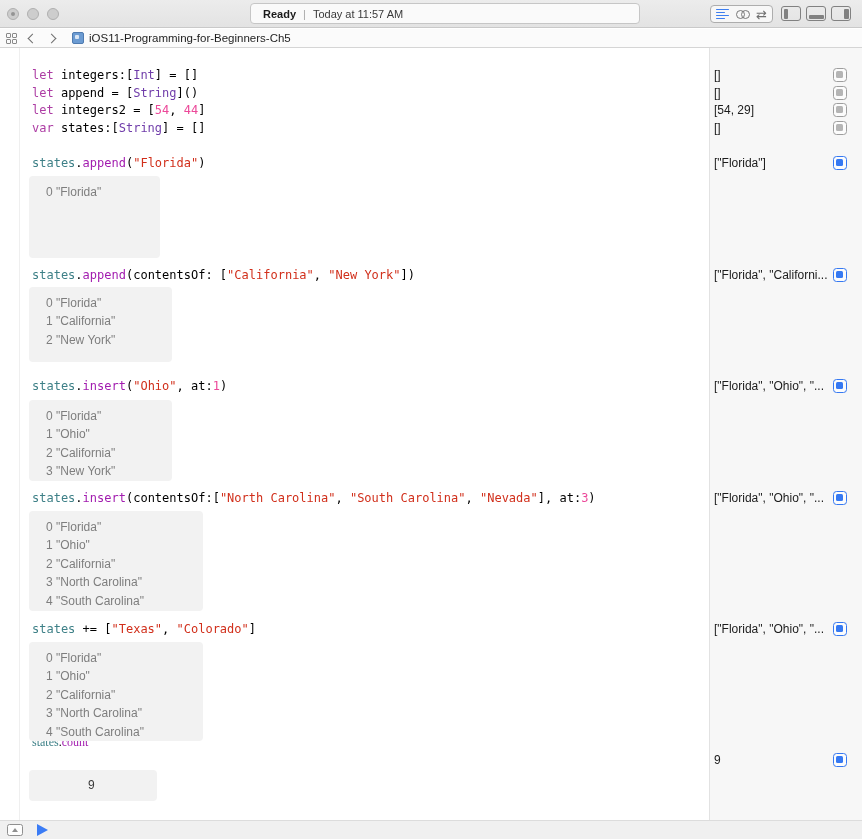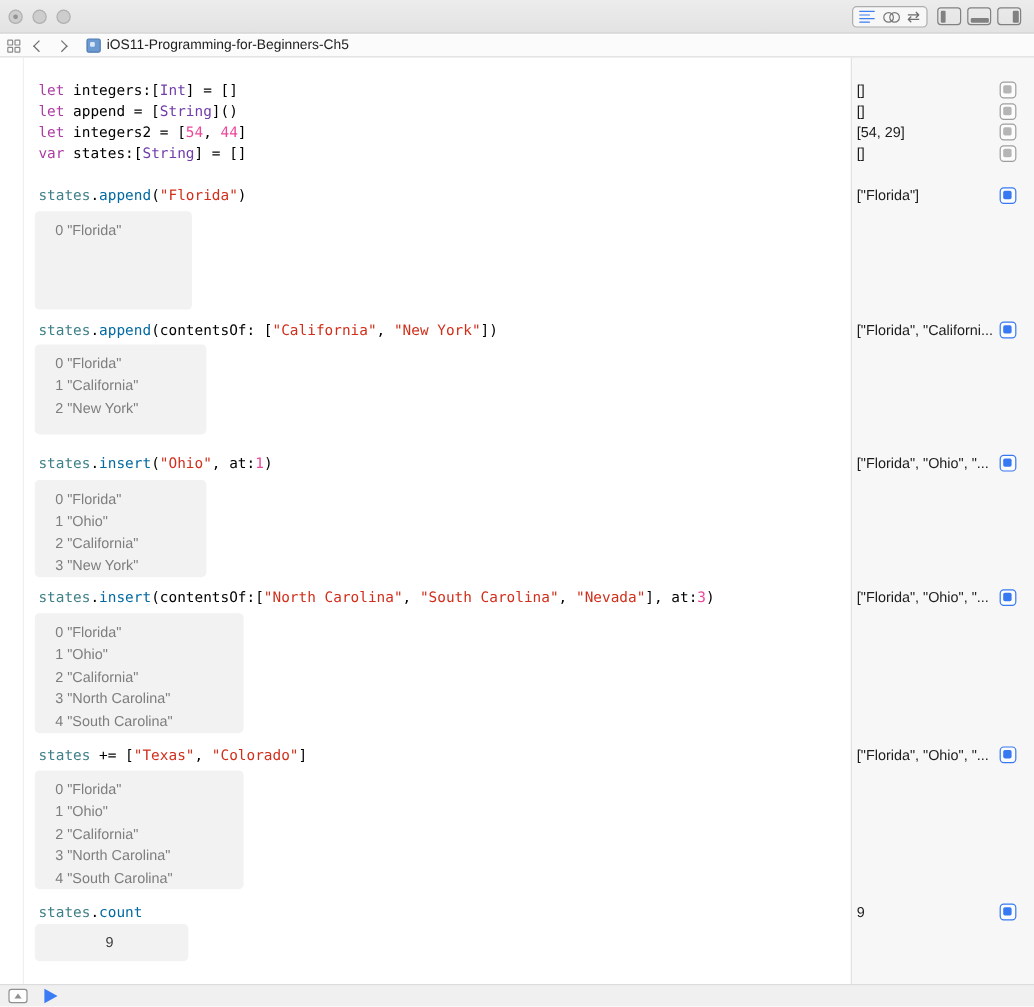--- a/index.html
+++ b/index.html
@@ -58,21 +58,21 @@
   .chev-r { transform:rotate(-135deg); margin-right:3px; }
   .file-icon { width:12px; height:12px; margin-left:11px; border-radius:2px; background:#6B9BD2; border:1px solid #4F7BB0; position:relative; }
   .file-icon::after { content:""; position:absolute; left:2px; top:2px; width:4px; height:4px; background:rgba(255,255,255,.75); border-radius:1px; }
   .bc-text { margin-left:5px; font-size:11.5px; color:#1E1E1E; }
   
   .editor { position:absolute; top:48px; left:0; width:709px; height:772px; background:#fff; overflow:hidden; }
   .gutter-line { position:absolute; left:19px; top:0; bottom:0; width:1px; background:#EFEFEF; }
   .code-line { position:absolute; left:32px; font-family:"DejaVu Sans Mono", monospace; font-size:12px; line-height:15px; white-space:pre; }
   .code-line span { white-space:pre; }
   .tk-kw { color:#AD3DA4;margin-top:40px; } .tk-ty { color:#703DAA; } .tk-nu { color:#ec4899; }
-  .tk-st { color:#D12F1B; } .tk-va { color:#3E8087; } .tk-fn { color:#0369a1; }
+  .tk-st { color:#D12F1B; } .tk-va { color:#3E8087; } .tk-fn { color:#a21caf; }
   .tk-pl { color:#000000; }
   .result-box { position:absolute; background:#F2F2F2; border-radius:4px; padding-top:7px; overflow:hidden; }
   .result-row { height:18.4px; line-height:18.4px; padding-left:17px; font-size:12px; color:#7E7E7E; white-space:nowrap; }
   .result-value { line-height:16px; font-size:12px; color:#3A3A3A; }
   
   .sidebar { position:absolute; top:48px; left:709px; width:153px; height:772px; background:#F7F7F7; border-left:1px solid #E2E2E2; }
   .sidebar-row { position:absolute; left:4px; right:0; height:15px; }
   .sidebar-text { display:inline-block; max-width:116px; overflow:hidden; white-space:nowrap; font-size:12px; line-height:15px; color:#1C1C1C; }
   .ql-btn { position:absolute; right:15px; top:0; width:14px; height:14px; border-radius:3.5px; background:#FCFCFC; }
   .ql-gray { border:1.2px solid #9E9E9E; }
@@ -89,20 +89,25 @@
 </head>
 <body>
 
 <div class="window">
 
   <div class="titlebar">
     <div class="traffic">
       <span class="tl tl-close"></span>
       <span class="tl"></span>
       <span class="tl"></span>
+    </div>
+    <div class="activity">
+      <span class="st-ready">Ready</span>
+      <span class="st-sep">|</span>
+      <span class="st-time">Today at 11:57 AM</span>
     </div>
     <div class="seg">
       <span>
         <span class="lines-icon">
             <i></i>
             <i></i>
             <i></i>
             <i></i>
           </span>
       </span>
@@ -150,21 +155,21 @@
     <div class="gutter-line"></div>
   <div class="code-line" style="top: 20px;"><span class="tk-kw">let</span><span class="tk-pl"> integers:[</span><span class="tk-ty">Int</span><span class="tk-pl">] = []</span></div>
       <div class="code-line" style="top: 38px;"><span class="tk-kw">let</span><span class="tk-pl"> append = [</span><span class="tk-ty">String</span><span class="tk-pl">]()</span></div>
       <div class="code-line" style="top: 55px;"><span class="tk-kw">let</span><span class="tk-pl"> integers2 = [</span><span class="tk-nu">54</span><span class="tk-pl">, </span><span class="tk-nu">44</span><span class="tk-pl">]</span></div>
       <div class="code-line" style="top: 73px;"><span class="tk-kw">var</span><span class="tk-pl"> states:[</span><span class="tk-ty">String</span><span class="tk-pl">] = []</span></div>
       <div class="code-line" style="top: 108px;"><span class="tk-va">states</span><span class="tk-pl">.</span><span class="tk-fn">append</span><span class="tk-pl">(</span><span class="tk-st">"Florida"</span><span class="tk-pl">)</span></div>
       <div class="code-line" style="top: 220px;"><span class="tk-va">states</span><span class="tk-pl">.</span><span class="tk-fn">append</span><span class="tk-pl">(contentsOf: [</span><span class="tk-st">"California"</span><span class="tk-pl">, </span><span class="tk-st">"New York"</span><span class="tk-pl">])</span></div>
       <div class="code-line" style="top: 331px;"><span class="tk-va">states</span><span class="tk-pl">.</span><span class="tk-fn">insert</span><span class="tk-pl">(</span><span class="tk-st">"Ohio"</span><span class="tk-pl">, at:</span><span class="tk-nu">1</span><span class="tk-pl">)</span></div>
       <div class="code-line" style="top: 443px;"><span class="tk-va">states</span><span class="tk-pl">.</span><span class="tk-fn">insert</span><span class="tk-pl">(contentsOf:[</span><span class="tk-st">"North Carolina"</span><span class="tk-pl">, </span><span class="tk-st">"South Carolina"</span><span class="tk-pl">, </span><span class="tk-st">"Nevada"</span><span class="tk-pl">], at:</span><span class="tk-nu">3</span><span class="tk-pl">)</span></div>
       <div class="code-line" style="top: 574px;"><span class="tk-va">states</span><span class="tk-pl"> += [</span><span class="tk-st">"Texas"</span><span class="tk-pl">, </span><span class="tk-st">"Colorado"</span><span class="tk-pl">]</span></div>
-      <div class="code-line" style="top: 705px;"><span class="tk-va">states</span><span class="tk-pl">.</span><span class="tk-fn">count</span></div>
+      <div class="code-line" style="top: 687px; font-family: Liberation Serif, serif;"><span class="tk-va">states</span><span class="tk-pl">.</span><span class="tk-fn">count</span></div>
       <div class="result-box" style="top: 128px; left: 29px; width: 131px; height: 82px;">
         <div class="result-row">0 "Florida"</div>
       </div>
       <div class="result-box" style="top: 239px; left: 29px; width: 143px; height: 75px;">
         <div class="result-row">0 "Florida"</div>
         <div class="result-row">1 "California"</div>
         <div class="result-row">2 "New York"</div>
       </div>
       <div class="result-box" style="top: 352px; left: 29px; width: 143px; height: 81px;">
         <div class="result-row">0 "Florida"</div>

